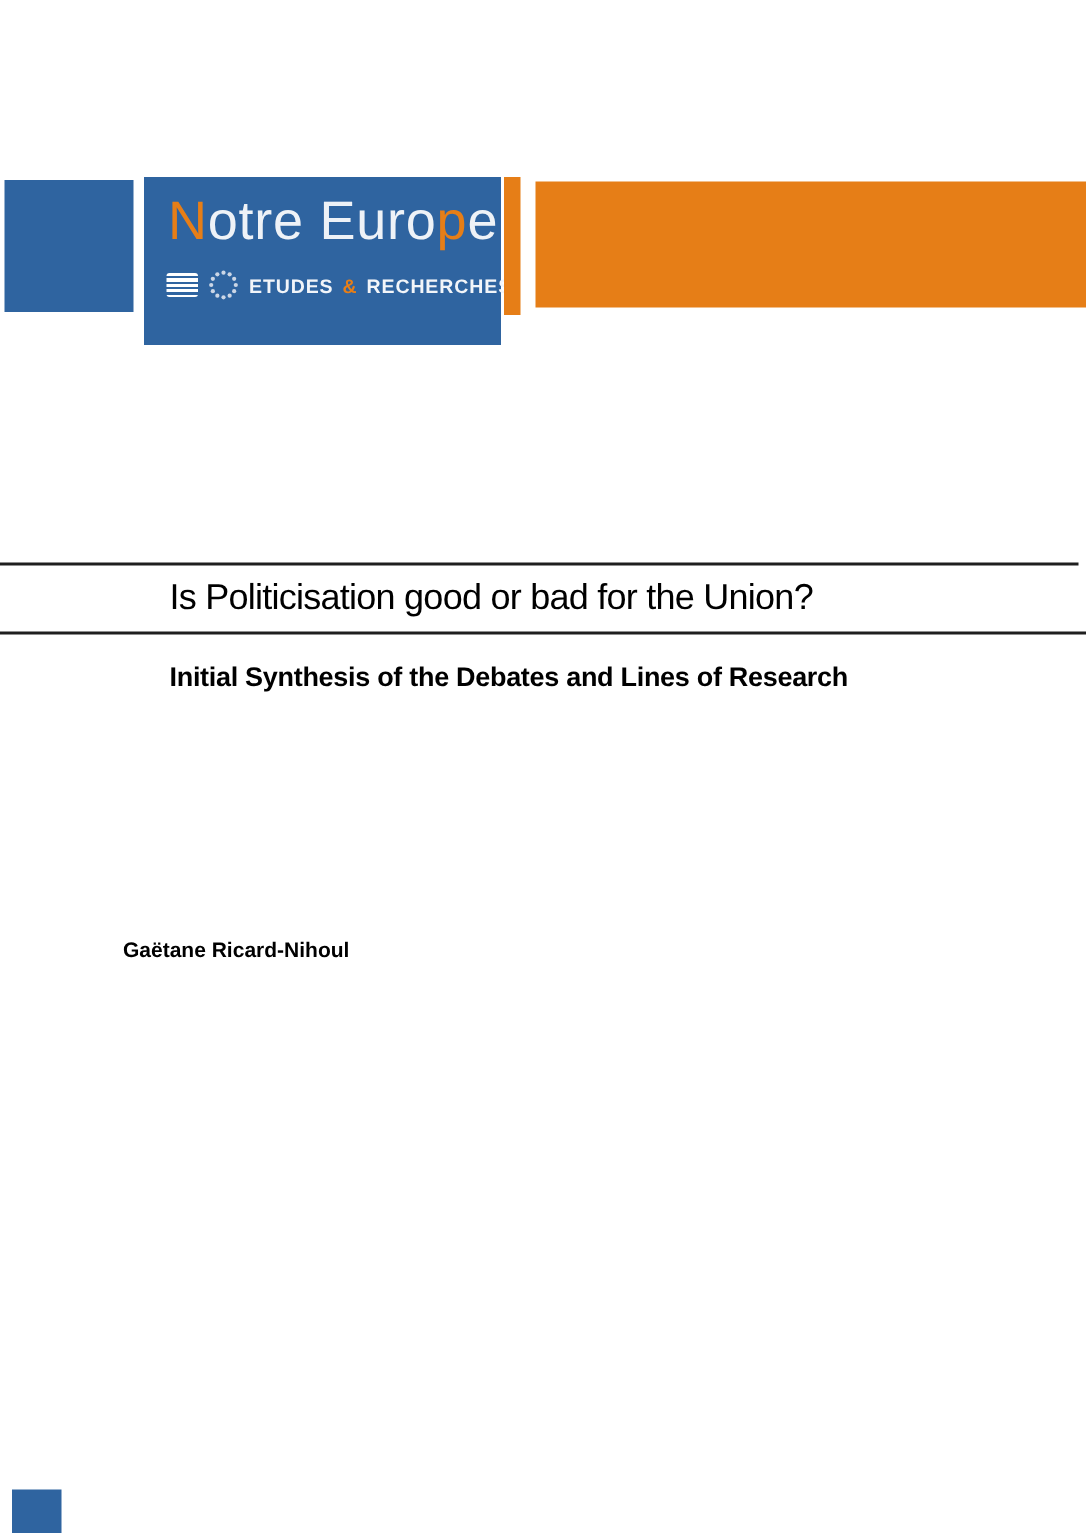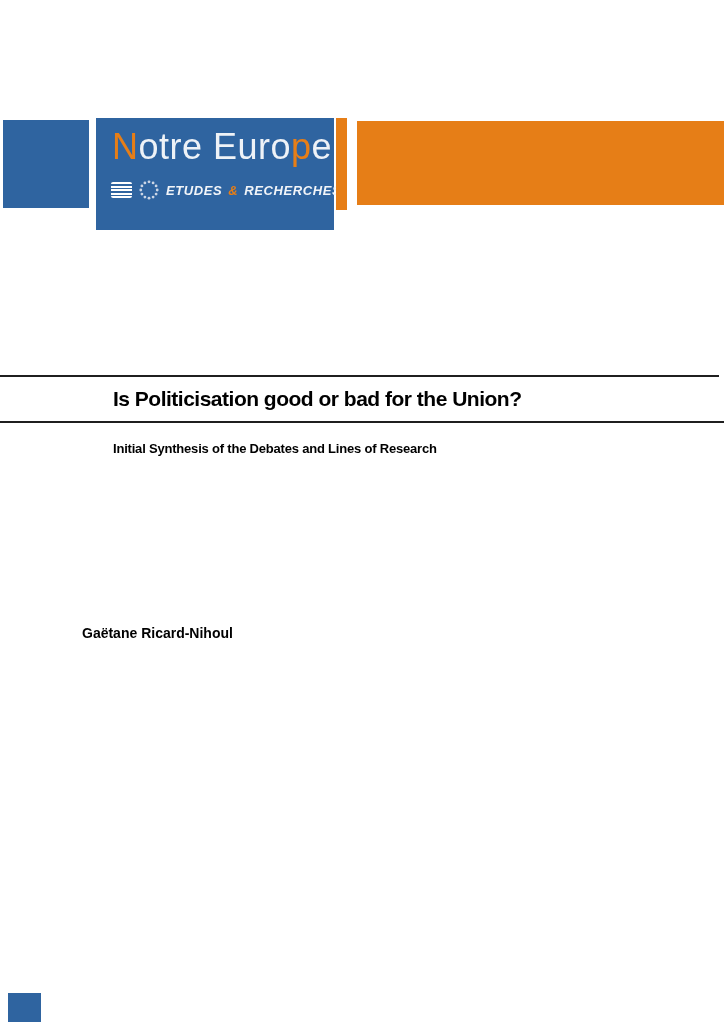--- a/index.html
+++ b/index.html
@@ -35,21 +35,20 @@
     white-space: nowrap;
     line-height: 48px;
   }
   .brand-line .org { color: var(--orange); }
   .tag-line {
     position: absolute;
     left: 15px; top: 61px;
     display: flex;
     align-items: center;
     gap: 6px;
-    font-style: italic;
   }
   .lines-icon {
     display: inline-block;
     width: 21px; height: 16px;
     border-radius: 2px;
     background: repeating-linear-gradient(
       to bottom,
       #ffffff 0px, #ffffff 2.2px,
       rgba(0,0,0,0) 2.2px, rgba(0,0,0,0) 3.6px
     );
@@ -86,30 +85,30 @@
     background: var(--rule);
   }
   .rule-top { top: 375px; width: 719px; }
   .rule-bottom { top: 421px; width: 724px; }
   .doc-title {
     position: absolute;
     left: 113px; top: 377px;
     height: 44px;
     display: flex;
     align-items: center;
-    font-size: 21px;
-    font-weight: 700;
+    font-size: 24px;
+    font-weight: 400;
     letter-spacing: -0.5px;
     color: #000000;
     white-space: nowrap;
   }
   .doc-subtitle {
     position: absolute;
     left: 113px; top: 441px;
-    font-size: 13px;
+    font-size: 18px;
     font-weight: 700;
     letter-spacing: -0.2px;
     color: #000000;
     white-space: nowrap;
   }
 
   
   .author {
     position: absolute;
     left: 82px; top: 625px;

